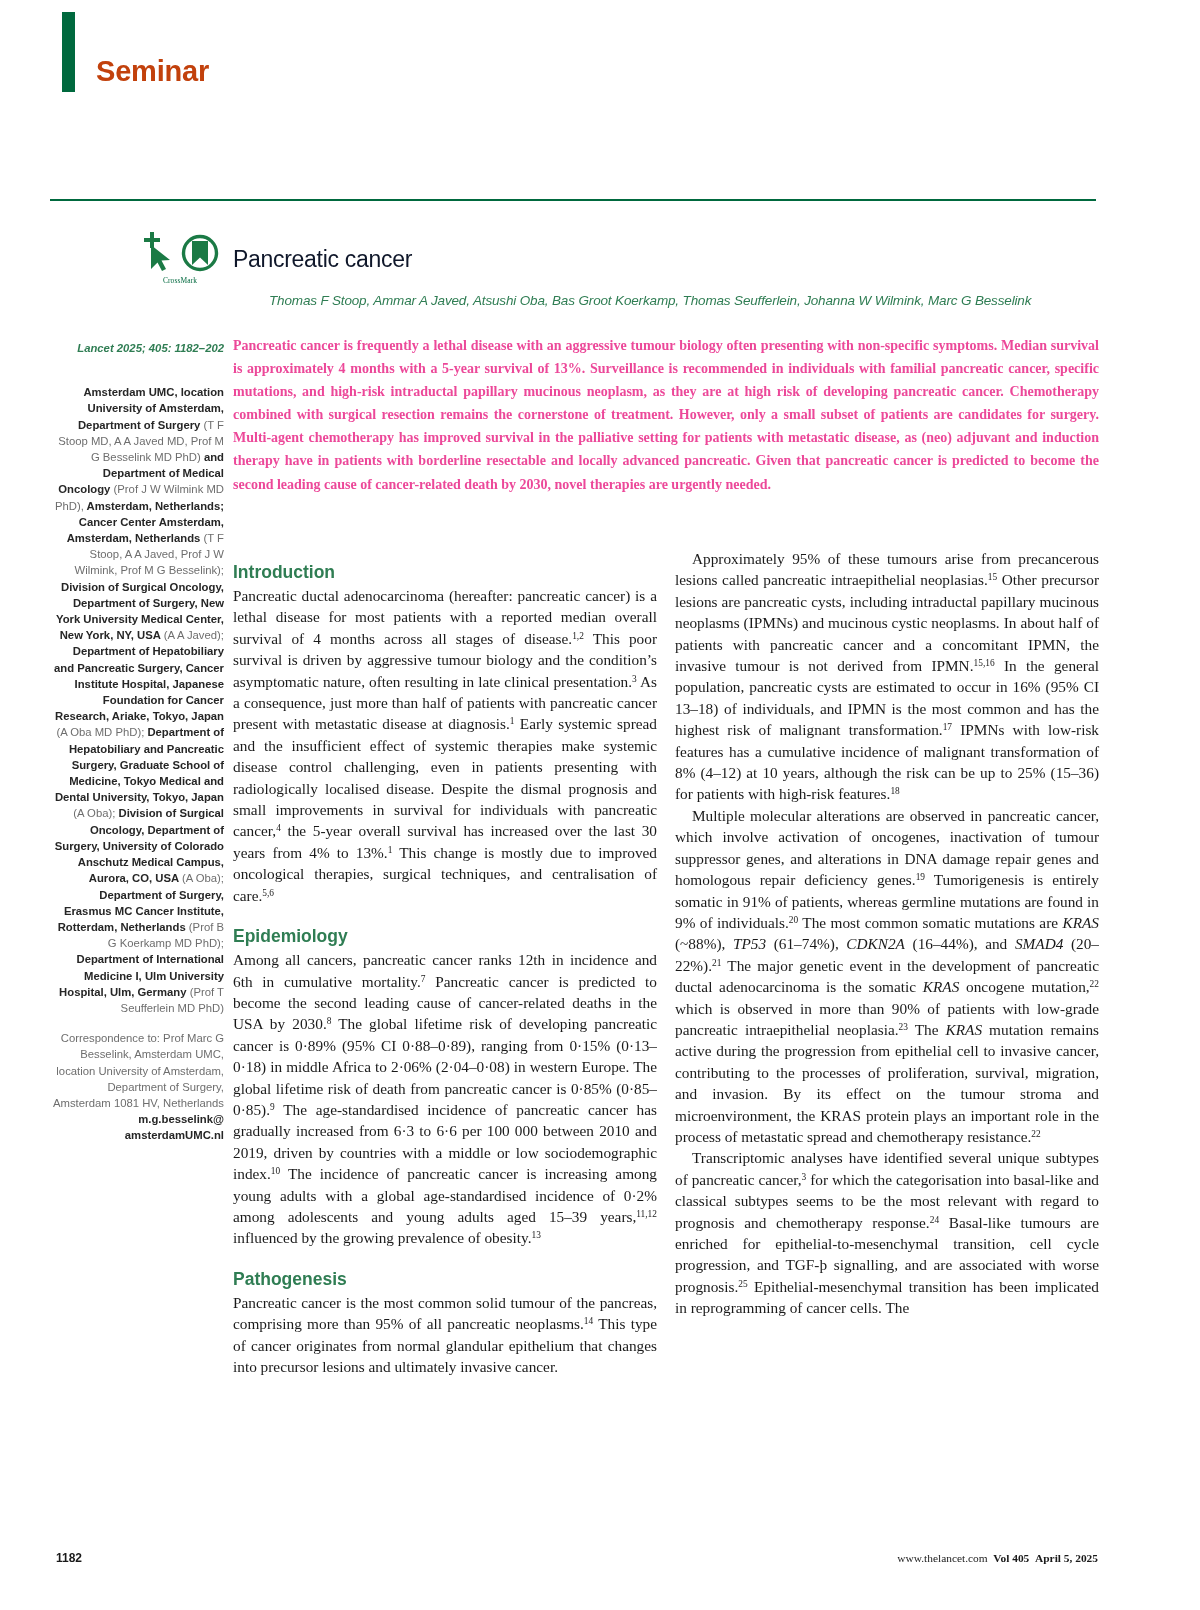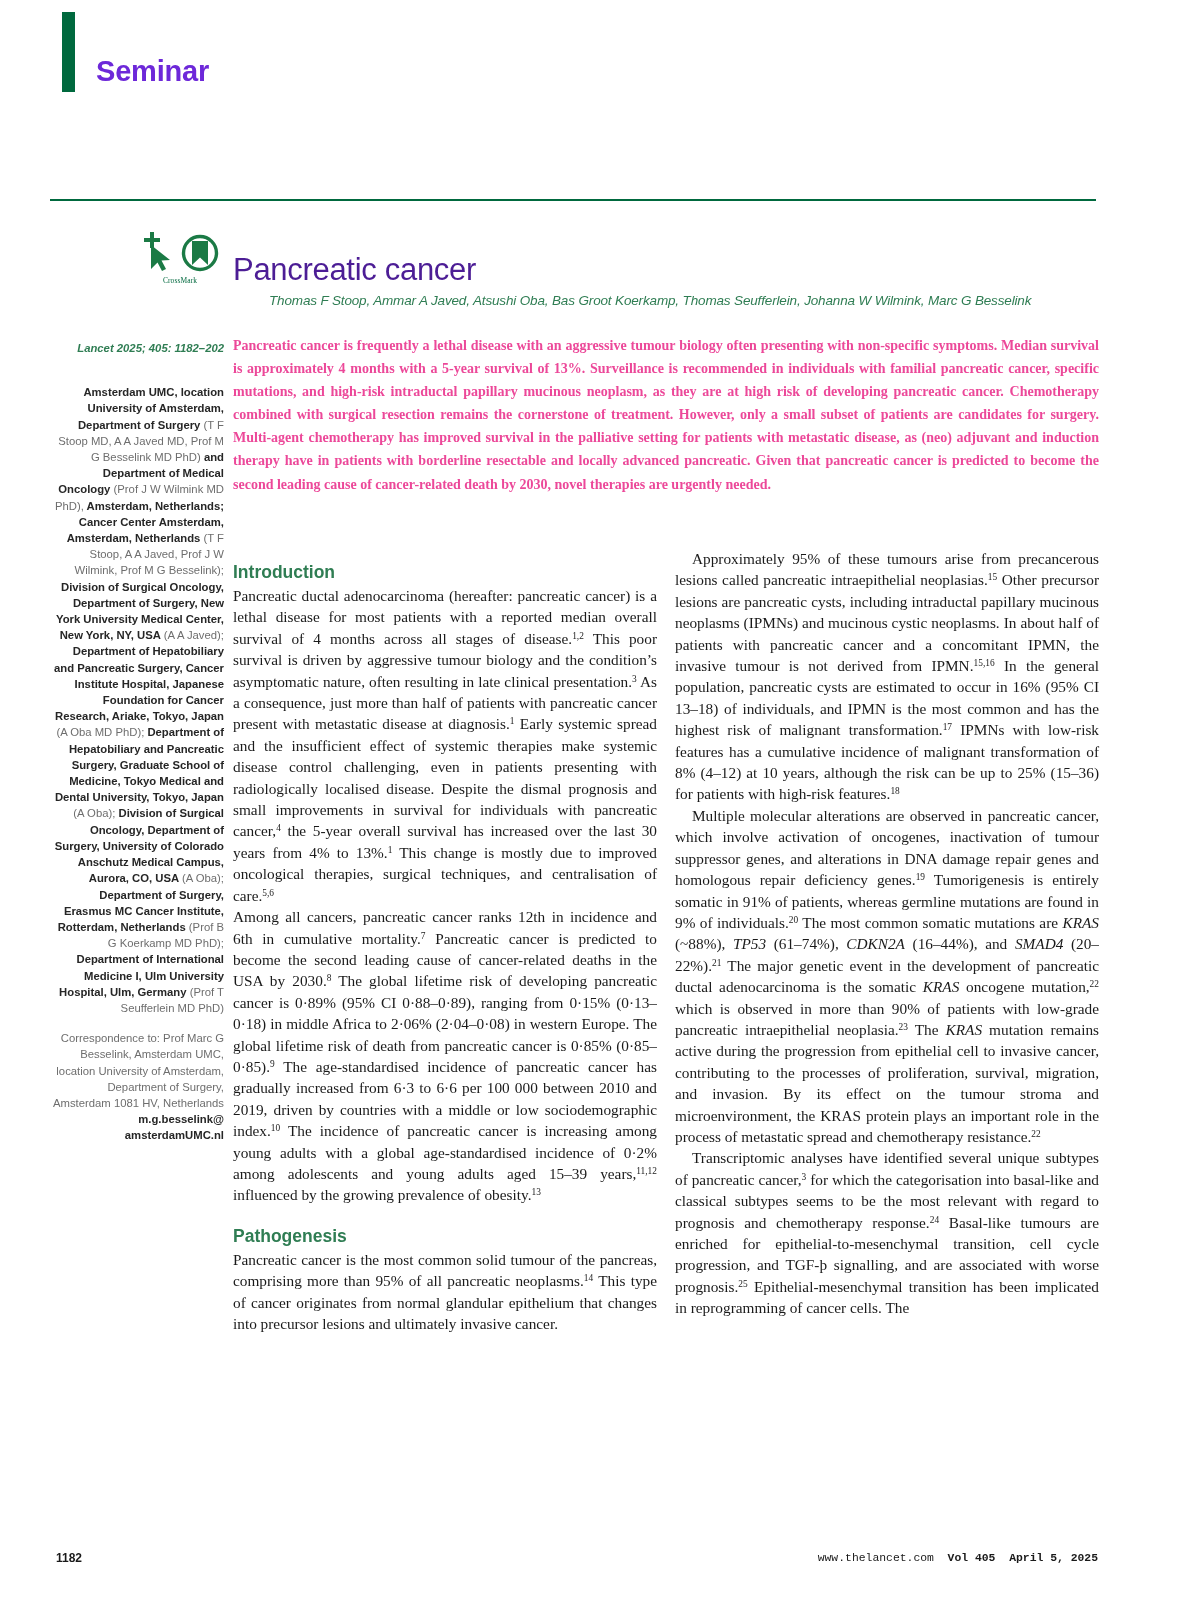--- a/index.html
+++ b/index.html
@@ -29,21 +29,21 @@
     width: 13px; height: 80px;
     background: #00693e;
   }
   .masthead-title {
     position: absolute;
     left: 96px; top: 55px;
     font-family: "Liberation Sans", sans-serif;
     font-weight: bold;
     font-size: 29px;
     letter-spacing: -0.2px;
-    color: #6d28d9;
+    color: #c2410c;
   }
   .rule-top {
     position: absolute;
     left: 50px; top: 199px;
     width: 1046px;
     height: 2px;
     background: #00693e;
   }
 
   
@@ -66,23 +66,23 @@
     text-align: center;
     font-family: "Liberation Serif", serif;
     font-size: 7.5px;
     color: #00693e;
     letter-spacing: 0.1px;
   }
   .article-title {
     position: absolute;
     left: 233px; top: 231px;
     font-family: "Liberation Sans", sans-serif;
-    font-size: 31px;
+    font-size: 23px;
     font-weight: normal;
-    color: #4c1d95;
+    color: #0f172a;
     letter-spacing: -0.3px;
   }
   .authors {
     position: absolute;
     left: 233px; top: 293px;
     width: 880px;
     font-family: "Liberation Sans", sans-serif;
     font-style: italic;
     font-size: 13.5px;
     color: #2f7d53;
@@ -186,21 +186,21 @@
     position: absolute;
     left: 56px; top: 1551px;
     font-family: "Liberation Sans", sans-serif;
     font-size: 12px;
     font-weight: bold;
     color: #1a1a1a;
   }
   .footer-source {
     position: absolute;
     right: 102px; top: 1552px;
-    font-family: Liberation Mono, monospace;
+    font-family: Liberation Serif, serif;
     font-size: 11.4px;
     color: #1a1a1a;
     white-space: nowrap;
   }
   .footer-source .b { font-weight: bold; }
 </style>
 </head>
 <body>
 
 <div class="page">
@@ -231,20 +231,21 @@
     <span class="affil">Amsterdam UMC, location University of Amsterdam, Department of Surgery <span class="light">(T F Stoop MD, A A Javed MD, Prof M G Besselink MD PhD)</span> and Department of Medical Oncology <span class="light">(Prof J W Wilmink MD PhD),</span> Amsterdam, Netherlands; Cancer Center Amsterdam, Amsterdam, Netherlands <span class="light">(T F Stoop, A A Javed, Prof J W Wilmink, Prof M G Besselink);</span> Division of Surgical Oncology, Department of Surgery, New York University Medical Center, New York, NY, USA <span class="light">(A A Javed);</span> Department of Hepatobiliary and Pancreatic Surgery, Cancer Institute Hospital, Japanese Foundation for Cancer Research, Ariake, Tokyo, Japan <span class="light">(A Oba MD PhD);</span> Department of Hepatobiliary and Pancreatic Surgery, Graduate School of Medicine, Tokyo Medical and Dental University, Tokyo, Japan <span class="light">(A Oba);</span> Division of Surgical Oncology, Department of Surgery, University of Colorado Anschutz Medical Campus, Aurora, CO, USA <span class="light">(A Oba);</span> Department of Surgery, Erasmus MC Cancer Institute, Rotterdam, Netherlands <span class="light">(Prof B G Koerkamp MD PhD);</span> Department of International Medicine I, Ulm University Hospital, Ulm, Germany <span class="light">(Prof T Seufferlein MD PhD)</span></span>
     <span class="corr">Correspondence to: Prof Marc G Besselink, Amsterdam UMC, location University of Amsterdam, Department of Surgery, Amsterdam 1081 HV, Netherlands <b>m.g.besselink@ amsterdamUMC.nl</b></span>
   </div>
 
   <div class="abstract">Pancreatic cancer is frequently a lethal disease with an aggressive tumour biology often presenting with non-specific symptoms. Median survival is approximately 4 months with a 5-year survival of 13%. Surveillance is recommended in individuals with familial pancreatic cancer, specific mutations, and high-risk intraductal papillary mucinous neoplasm, as they are at high risk of developing pancreatic cancer. Chemotherapy combined with surgical resection remains the cornerstone of treatment. However, only a small subset of patients are candidates for surgery. Multi-agent chemotherapy has improved survival in the palliative setting for patients with metastatic disease, as (neo) adjuvant and induction therapy have in patients with borderline resectable and locally advanced pancreatic. Given that pancreatic cancer is predicted to become the second leading cause of cancer-related death by 2030, novel therapies are urgently needed.</div>
 
   <div class="col col-left">
     <h2 class="section">Introduction</h2>
     <p>Pancreatic ductal adenocarcinoma (hereafter: pancreatic cancer) is a lethal disease for most patients with a reported median overall survival of 4 months across all stages of disease.<sup>1,2</sup> This poor survival is driven by aggressive tumour biology and the condition’s asymptomatic nature, often resulting in late clinical presentation.<sup>3</sup> As a consequence, just more than half of patients with pancreatic cancer present with metastatic disease at diagnosis.<sup>1</sup> Early systemic spread and the insufficient effect of systemic therapies make systemic disease control challenging, even in patients presenting with radiologically localised disease. Despite the dismal prognosis and small improvements in survival for individuals with pancreatic cancer,<sup>4</sup> the 5-year overall survival has increased over the last 30 years from 4% to 13%.<sup>1</sup> This change is mostly due to improved oncological therapies, surgical techniques, and centralisation of care.<sup>5,6</sup></p>
 
+    <h2 class="section spaced">Epidemiology</h2>
     <p>Among all cancers, pancreatic cancer ranks 12th in incidence and 6th in cumulative mortality.<sup>7</sup> Pancreatic cancer is predicted to become the second leading cause of cancer-related deaths in the USA by 2030.<sup>8</sup> The global lifetime risk of developing pancreatic cancer is 0·89% (95% CI 0·88–0·89), ranging from 0·15% (0·13–0·18) in middle Africa to 2·06% (2·04–0·08) in western Europe. The global lifetime risk of death from pancreatic cancer is 0·85% (0·85–0·85).<sup>9</sup> The age-standardised incidence of pancreatic cancer has gradually increased from 6·3 to 6·6 per 100 000 between 2010 and 2019, driven by countries with a middle or low sociodemographic index.<sup>10</sup> The incidence of pancreatic cancer is increasing among young adults with a global age-standardised incidence of 0·2% among adolescents and young adults aged 15–39 years,<sup>11,12</sup> influenced by the growing prevalence of obesity.<sup>13</sup></p>
 
     <h2 class="section spaced">Pathogenesis</h2>
     <p>Pancreatic cancer is the most common solid tumour of the pancreas, comprising more than 95% of all pancreatic neoplasms.<sup>14</sup> This type of cancer originates from normal glandular epithelium that changes into precursor lesions and ultimately invasive cancer.</p>
   </div>
 
   <div class="col col-right">
     <p class="indent">Approximately 95% of these tumours arise from precancerous lesions called pancreatic intraepithelial neoplasias.<sup>15</sup> Other precursor lesions are pancreatic cysts, including intraductal papillary mucinous neoplasms (IPMNs) and mucinous cystic neoplasms. In about half of patients with pancreatic cancer and a concomitant IPMN, the invasive tumour is not derived from IPMN.<sup>15,16</sup> In the general population, pancreatic cysts are estimated to occur in 16% (95% CI 13–18) of individuals, and IPMN is the most common and has the highest risk of malignant transformation.<sup>17</sup> IPMNs with low-risk features has a cumulative incidence of malignant transformation of 8% (4–12) at 10 years, although the risk can be up to 25% (15–36) for patients with high-risk features.<sup>18</sup></p>
     <p class="indent">Multiple molecular alterations are observed in pancreatic cancer, which involve activation of oncogenes, inactivation of tumour suppressor genes, and alterations in DNA damage repair genes and homologous repair deficiency genes.<sup>19</sup> Tumorigenesis is entirely somatic in 91% of patients, whereas germline mutations are found in 9% of individuals.<sup>20</sup> The most common somatic mutations are <i>KRAS</i> (~88%), <i>TP53</i> (61–74%), <i>CDKN2A</i> (16–44%), and <i>SMAD4</i> (20–22%).<sup>21</sup> The major genetic event in the development of pancreatic ductal adenocarcinoma is the somatic <i>KRAS</i> oncogene mutation,<sup>22</sup> which is observed in more than 90% of patients with low-grade pancreatic intraepithelial neoplasia.<sup>23</sup> The <i>KRAS</i> mutation remains active during the progression from epithelial cell to invasive cancer, contributing to the processes of proliferation, survival, migration, and invasion. By its effect on the tumour stroma and microenvironment, the KRAS protein plays an important role in the process of metastatic spread and chemotherapy resistance.<sup>22</sup></p>
     <p class="indent">Transcriptomic analyses have identified several unique subtypes of pancreatic cancer,<sup>3</sup> for which the categorisation into basal-like and classical subtypes seems to be the most relevant with regard to prognosis and chemotherapy response.<sup>24</sup> Basal-like tumours are enriched for epithelial-to-mesenchymal transition, cell cycle progression, and TGF-þ signalling, and are associated with worse prognosis.<sup>25</sup> Epithelial-mesenchymal transition has been implicated in reprogramming of cancer cells. The</p>

